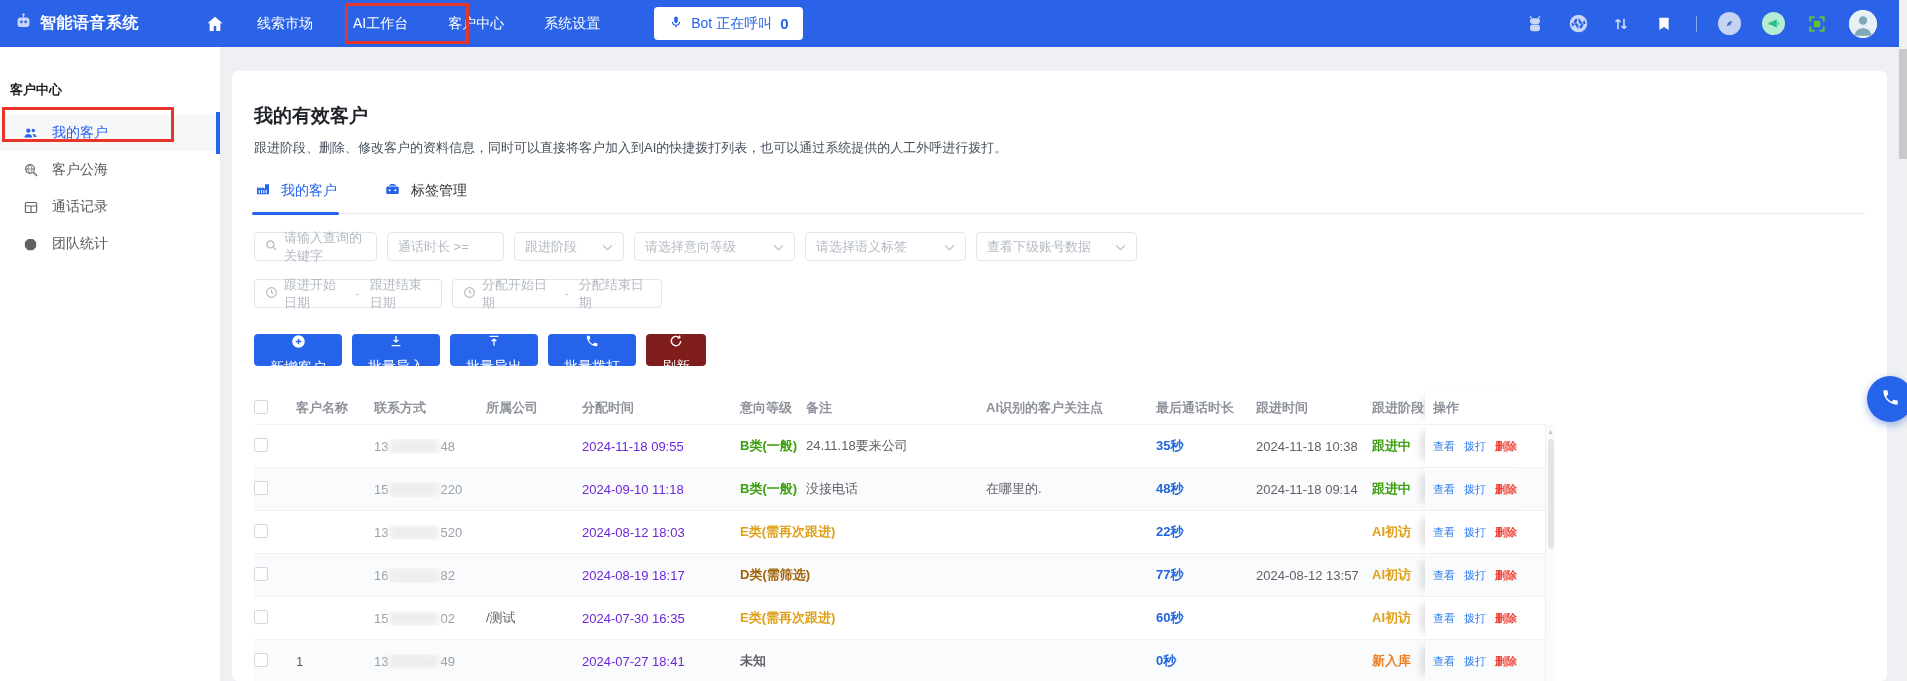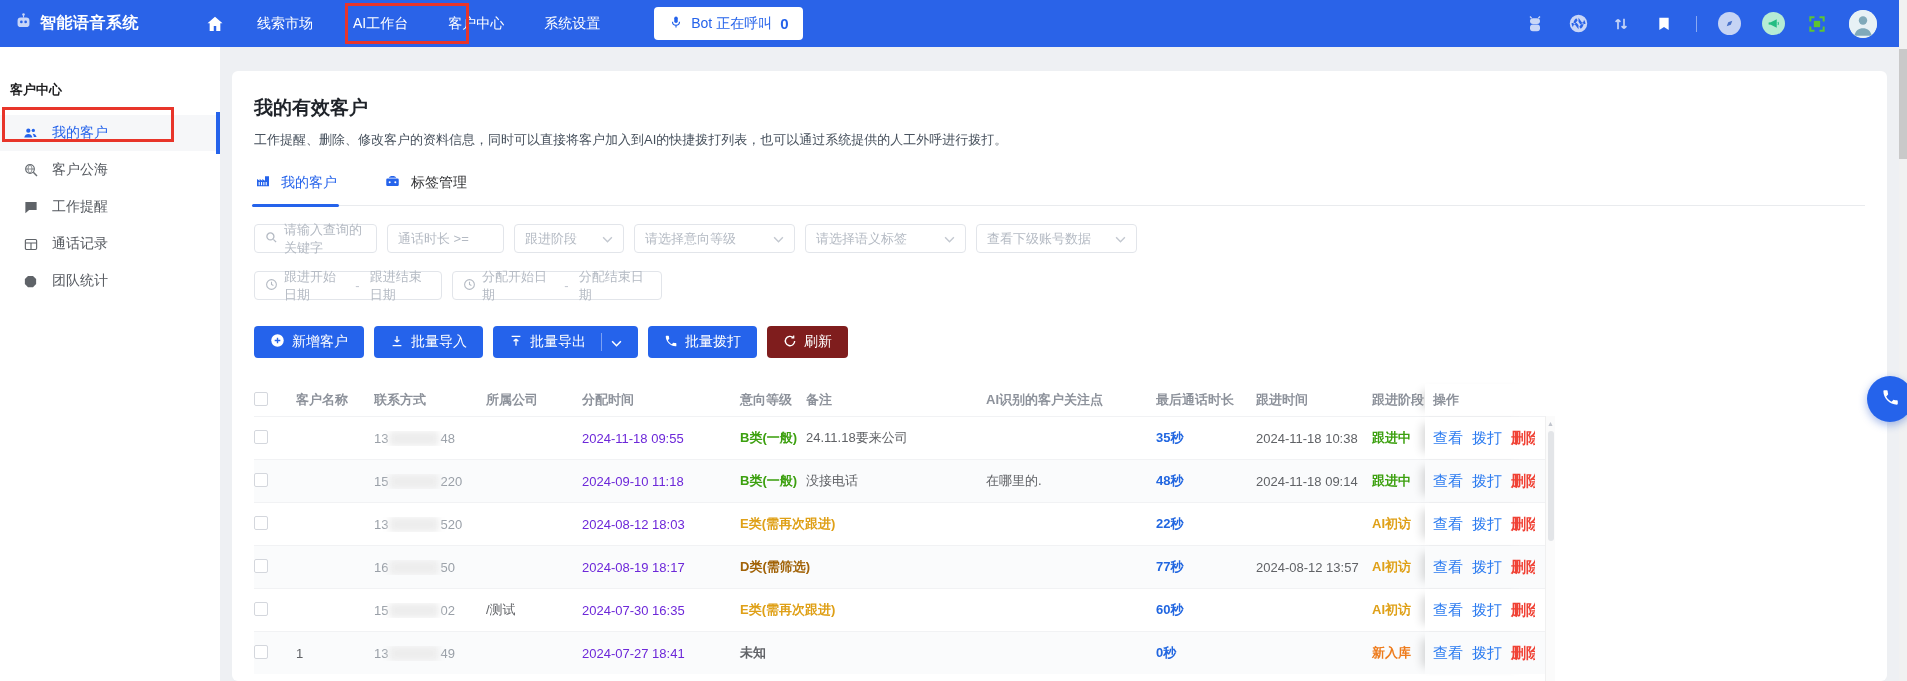--- a/index.html
+++ b/index.html
@@ -24,41 +24,41 @@
   .sidebar { position:absolute; left:0; top:47px; width:220px; bottom:0; background:#fff; z-index:5; }
   .sidebar-title { padding:34px 0 16px 10px; font-size:13px; font-weight:bold; color:#1d1d1f; }
   .side-item { height:36px; display:flex; align-items:center; gap:13px; padding-left:22px; font-size:14px; color:#55595f; cursor:pointer; position:relative; }
   .side-item + .side-item { margin-top:1px; }
   .side-item.active { color:#2563eb; background:#f6f7f9; }
   .side-item.active::after { content:""; position:absolute; right:0; top:-3px; bottom:-3px; width:4px; background:#2563eb; }
   .side-item .si { width:17px; display:flex; justify-content:center; }
 
   
   .main { position:absolute; left:220px; top:47px; right:8px; bottom:0; padding:24px 12px 0 12px; }
-  .card { background:#fff; border-radius:6px; height:100%; padding:24px 22px; position:relative; overflow:hidden; }
+  .card { background:#fff; border-radius:6px; height:100%; padding:32px 22px; position:relative; overflow:hidden; }
   .page-title { font-size:19px; font-weight:bold; color:#1f2329; }
   .page-desc { margin-top:10px; font-size:13px; color:#46505c; }
 
   .tabs { margin-top:24px; display:flex; gap:46px; border-bottom:1px solid #e9ebee; }
   .tab { display:flex; align-items:center; gap:9px; padding-bottom:13px; font-size:14px; color:#303133; cursor:pointer; position:relative; }
   .tab.active { color:#2563eb; }
   .tab.active::after { content:""; position:absolute; left:-2px; right:-2px; bottom:-2px; height:3px; border-radius:2px; background:#2563eb; }
 
   
   .filter-row { display:flex; gap:10px; margin-top:18px;align-items:flex-end; }
   .f-box { height:29px; border:1px solid #e2e5ea; border-radius:4px; display:flex; align-items:center; padding:0 10px; gap:6px; color:#b4bac3; font-size:13px; background:#fff; cursor:text; }
   .f-box.select { cursor:pointer; }
   .f-box .chev { margin-left:auto; }
   .w-keyword{width:123px;} .w-dur{width:117px;} .w-stage{width:110px;} .w-intent{width:161px;} .w-sem{width:161px;} .w-sub{width:161px;}
   .w-fdate{width:188px;} .w-adate{width:210px;}
   .date-sep { color:#c3c8d0; padding:0 4px; }
 
   
   .btn-row { display:flex; gap:10px; margin-top:26px; }
-  .btn { height:32px; border:none; border-radius:4px; background:#2563eb; color:#fff; font-size:14px; display:inline-flex; align-items:center; gap:7px; padding:0 16px; cursor:pointer; }
+  .btn { height:32px; border:none; border-radius:4px; background:#2563eb; color:#fff; font-size:14px; display:inline-flex; align-items:center; gap:7px; padding:0 16px; cursor:pointer;flex-direction:column; }
   .btn.green { background:#7f1d1d; }
   .btn .split { width:1px; height:18px; background:rgba(255,255,255,.4); margin:0 2px 0 8px; }
 
   
   .table { margin-top:26px; width:1291px; position:relative; }
   .tr { display:flex; align-items:center; height:43px; border-top:1px solid #f1f2f4; background:#fff; }
   .tr:nth-child(even) { background:#fafbfc; }
   .thead { display:flex; align-items:center; height:32px; color:#8d929b; font-weight:bold; font-size:13px; background:#fff; }
   .td,.th { flex:none; padding-right:6px; white-space:nowrap; overflow:hidden; }
   .c-ck{width:42px; overflow:visible;} .c-name{width:78px;} .c-phone{width:112px;} .c-company{width:96px;}
@@ -66,21 +66,21 @@
   .c-duration{width:100px;} .c-follow{width:116px;} .c-stage{width:53px; overflow:visible;}
   .c-ops{width:110px; position:relative; background:inherit; box-shadow:-10px 0 10px -7px rgba(0,0,0,.16); padding-left:8px; display:flex; gap:9px; align-items:center; height:100%; }
   .thead .c-ops { font-weight:bold; }
   .checkbox { width:14px; height:14px; border:1px solid #d4d7dd; border-radius:2px; background:#fff; display:inline-block; cursor:pointer; }
   .cell-assigned { color:#6d28d9; }
   .cell-phone { color:#9aa0a8; display:flex; align-items:center; }
   .mask { display:inline-block; width:50px; height:15px; margin:0 1px; border-radius:3px; background:#ededed; filter:blur(3px); }
   .intent { font-weight:bold; }
   .stage { font-weight:bold; }
   .dur-link { color:#2166e0; font-weight:bold; text-decoration:none; cursor:pointer; }
-  .op { text-decoration:none; cursor:pointer; font-size:15px; }
+  .op { text-decoration:none; cursor:pointer; font-size:11px; }
   .op.view,.op.call { color:#2d7cf0; }
   .op.del { color:#f04134; font-weight:bold; }
 
   
   .tbl-scroll { position:absolute; right:-10px; top:32px; width:10px; height:292px; background:#fbfbfb; border-left:1px solid #f0f0f0; z-index:3; }
   .tbl-scroll .up { display:block; text-align:center; font-size:7px; color:#c0c4cc; padding-top:4px; cursor:pointer; }
   .tbl-thumb { width:6px; height:110px; background:#e3e5e8; border-radius:3px; margin:4px auto 0; cursor:grab; }
 
   
   .fab-call { position:absolute; right:-6px; top:376px; width:46px; height:46px; border-radius:50%; background:#2563eb; box-shadow:0 3px 8px rgba(30,80,200,.4); display:flex; align-items:center; justify-content:center; z-index:20; cursor:pointer; }
@@ -212,28 +212,20 @@
     <span class="si">
       <svg width="16" height="16" viewBox="0 0 24 24" fill="none" stroke="#6b7075" stroke-width="1.8">
           <circle cx="10.5" cy="10.5" r="6.5"></circle>
           <path d="M4 10.5h13M10.5 4c-4 4.3-4 8.7 0 13M10.5 4c4 4.3 4 8.7 0 13" stroke-width="1.2"></path>
           <path d="M15.5 15.5 21 21" stroke-width="2.2"></path>
         </svg>
     </span>
     <span>客户公海</span>
   </div>
 
-  <div class="side-item">
-    <span class="si">
-      <svg width="16" height="15" viewBox="0 0 24 24" fill="#5f6368">
-          <path d="M3 3h18v13H9l-6 5z"></path>
-        </svg>
-    </span>
-    <span>工作提醒</span>
-  </div>
 
   <div class="side-item">
     <span class="si">
       <svg width="16" height="15" viewBox="0 0 24 24" fill="none" stroke="#5f6368" stroke-width="1.8">
           <rect x="3" y="4" width="18" height="16" rx="2"></rect>
           <path d="M3 9.5h18M12 9.5V20"></path>
         </svg>
     </span>
     <span>通话记录</span>
   </div>
@@ -245,21 +237,21 @@
         </svg>
     </span>
     <span>团队统计</span>
   </div>
 </div>
 
 <div class="main">
   <div class="card">
 
     <div class="page-title">我的有效客户</div>
-    <div class="page-desc">工作提醒、删除、修改客户的资料信息，同时可以直接将客户加入到AI的快捷拨打列表，也可以通过系统提供的人工外呼进行拨打。</div>
+    <div class="page-desc">跟进阶段、删除、修改客户的资料信息，同时可以直接将客户加入到AI的快捷拨打列表，也可以通过系统提供的人工外呼进行拨打。</div>
 
     <div class="tabs">
       <div class="tab active">
         <span>
           <svg width="18" height="16" viewBox="0 0 24 24" fill="#2563eb">
               <path d="M3 20V9l4 2.6V9l4 2.6V9l4 2.6V5h6v15z"></path>
               <path d="M5.5 13.5h1.6v5H5.5zM9 13.5h1.6v5H9zM12.5 13.5h1.6v5h-1.6zM16 13.5h1.6v5H16z" fill="#fff"></path>
             </svg>
         </span>
         <span>我的客户</span>
@@ -486,21 +478,21 @@
             <a class="op del">删除</a>
           </div>
         </div>
 
         <div class="tr">
           <div class="td c-ck"><span class="checkbox"></span></div>
           <div class="td c-name"></div>
           <div class="td c-phone cell-phone">
               <span>16</span>
               <span class="mask"></span>
-              <span>50</span>
+              <span>82</span>
             </div>
           <div class="td c-company"></div>
           <div class="td c-assigned cell-assigned">2024-08-19 18:17</div>
           <div class="td c-intent"><span class="intent" style="color: #a16207;">D类(需筛选)</span></div>
           <div class="td c-note"></div>
           <div class="td c-focus"></div>
           <div class="td c-duration"><a class="dur-link">77秒</a></div>
           <div class="td c-follow">2024-08-12 13:57</div>
           <div class="td c-stage"><span class="stage" style="color: rgb(223, 160, 23);">AI初访</span></div>
           <div class="td c-ops">

